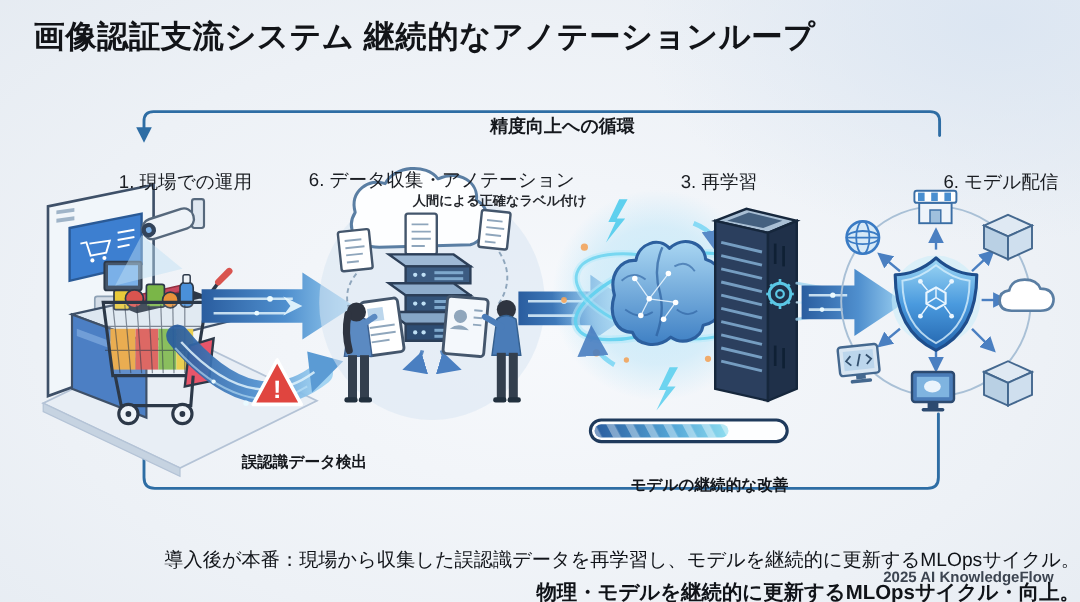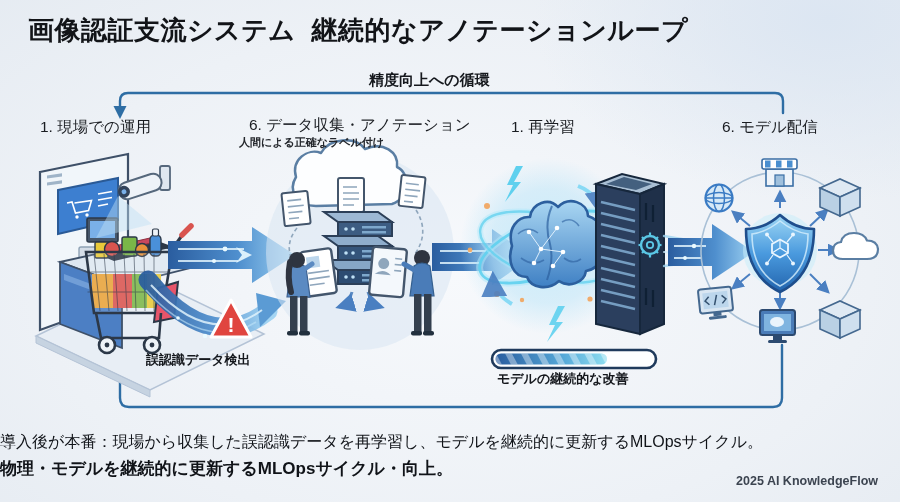--- a/index.html
+++ b/index.html
@@ -3,22 +3,22 @@
 <meta charset="utf-8">
 <style>
   html,body{margin:0;padding:0;}
   body{width:900px;height:502px;overflow:hidden;position:relative;
        font-family:"Liberation Sans","DejaVu Sans",sans-serif;
        background:
          radial-gradient(ellipse 420px 260px at 92% 4%, #dce6f2 0%, rgba(220,230,242,0) 70%),
          radial-gradient(ellipse 700px 420px at 50% 55%, #f7f9fc 0%, #edf1f6 60%, #e4eaf1 100%);
        color:#15181d;}
   .abs{position:absolute;}
-  .ctr{text-align:left;}
-  #title{left:28px;top:13px;font-size:26px;font-weight:800;letter-spacing:.5px;color:#121418;font-family:Liberation Mono, monospace;}
+  .ctr{text-align:right;margin-top:25px;}
+  #title{left:28px;top:13px;font-size:26px;font-weight:800;letter-spacing:.5px;color:#121418;}
   #loop-label{left:369px;top:71px;width:160px;font-size:15px;font-weight:800;}
   .step{font-size:15.5px;font-weight:400;color:#1a1d22;}
   #step1{left:40px;top:117px;width:170px;}
   #step2{left:249px;top:115px;width:230px;}
   #step2sub{left:239px;top:135px;width:250px;font-size:11px;font-weight:700;color:#23262b;}
   #step3{left:511px;top:117px;width:120px;}
   #step4{left:722px;top:117px;width:160px;}
   #err-label{left:146px;top:351px;width:160px;font-size:13px;font-weight:800;}
   #improve-label{left:497px;top:370px;width:160px;font-size:13px;font-weight:800;}
   #sum1{left:0;top:432px;width:900px;font-size:16px;font-weight:400;color:#101318;}
@@ -446,21 +446,21 @@
   </g>
 </svg>
 
 <h1 id="title" class="abs" style="margin:0">画像認証支流システム 継続的なアノテーションループ</h1>
 
 <div id="loop-label" class="abs ctr">精度向上への循環</div>
 
 <div id="step1" class="abs ctr step">1. 現場での運用</div>
 <div id="step2" class="abs ctr step">6. データ収集・アノテーション</div>
 <div id="step2sub" class="abs ctr">人間による正確なラベル付け</div>
-<div id="step3" class="abs ctr step">1. 再学習</div>
+<div id="step3" class="abs ctr step">3. 再学習</div>
 <div id="step4" class="abs ctr step">6. モデル配信</div>
 
 <div id="err-label" class="abs ctr">誤認識データ検出</div>
 <div id="improve-label" class="abs ctr">モデルの継続的な改善</div>
 
 <div id="sum1" class="abs ctr">導入後が本番：現場から収集した誤認識データを再学習し、モデルを継続的に更新するMLOpsサイクル。</div>
 <div id="sum2" class="abs ctr">物理・モデルを継続的に更新するMLOpsサイクル・向上。</div>
 
 <div id="credit" class="abs">2025 AI KnowledgeFlow</div>
 

